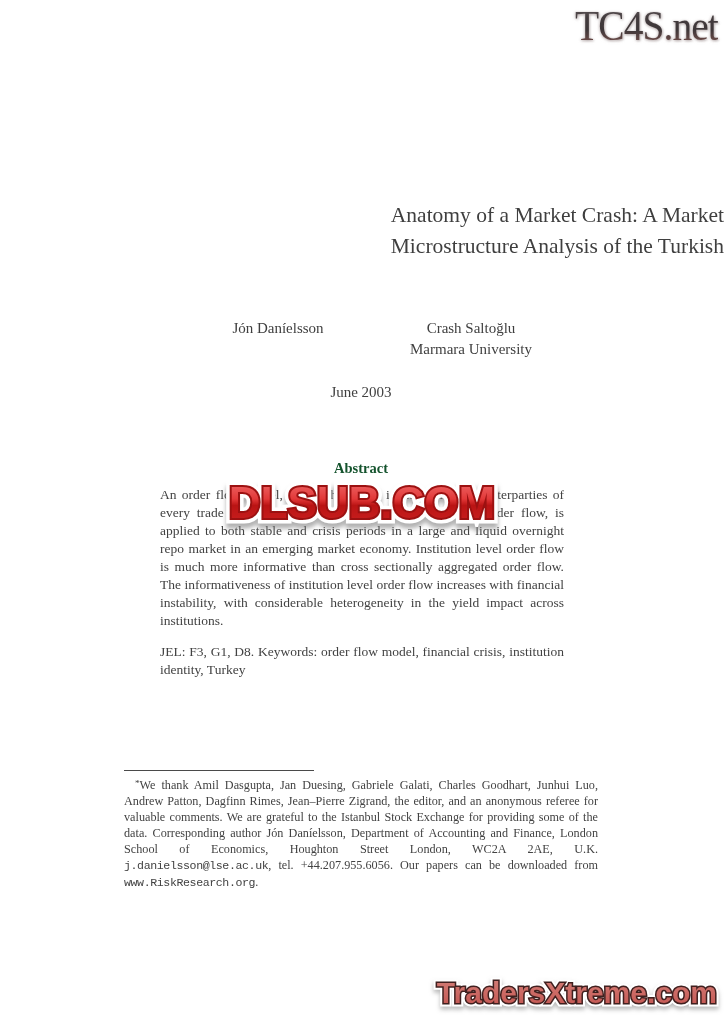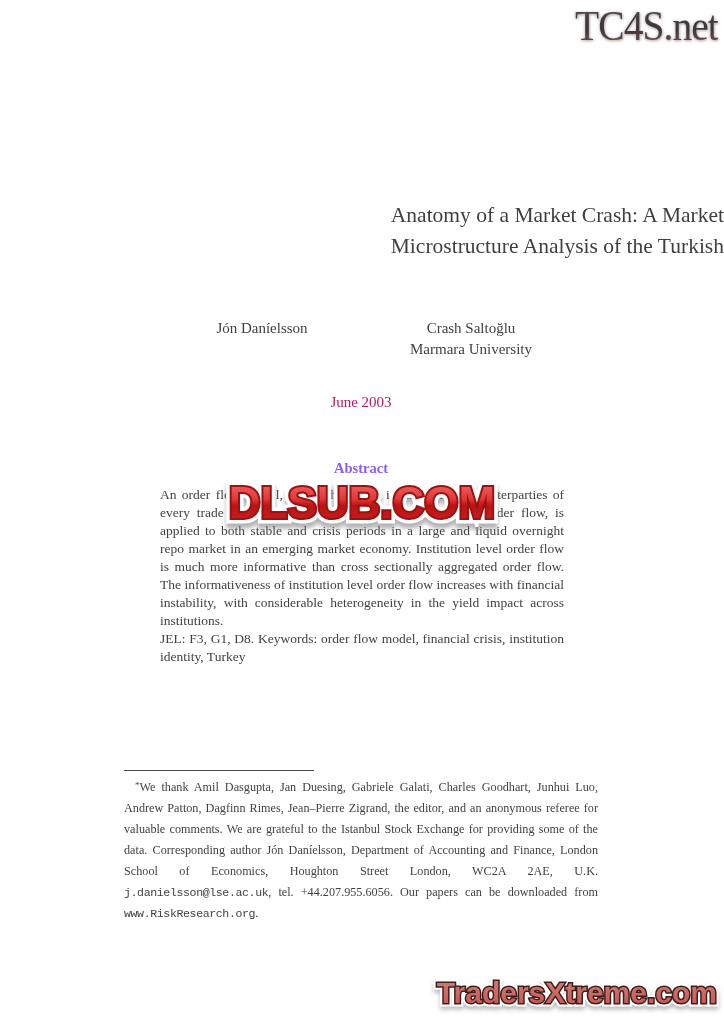--- a/index.html
+++ b/index.html
@@ -8,43 +8,43 @@
     font-family:"Liberation Serif", serif;color:#3a3a3a;
   }
   
   .title-block{
     position:absolute;left:0;top:200px;width:724px;text-align:right;
     font-size:21.5px;line-height:31px;color:#3f3f3f;
   }
   .title-block sup{font-size:13px;vertical-align:6px;}
   .authors-row{position:absolute;top:318px;left:0;width:724px;}
   .author-col{position:absolute;text-align:center;font-size:15px;line-height:21px;color:#3f3f3f;}
-  .author-col.left{left:116px;width:292px;}
+  .author-col.left{left:132px;width:292px;}
   .author-col.right{left:368px;width:206px;}
   .date-line{
     position:absolute;left:124px;top:384px;width:474px;text-align:center;
-    font-size:15px;color:#be185d;margin-top:10px;
+    font-size:15px;color:#404040;
   }
   .abstract-heading{
     position:absolute;left:124px;top:460px;width:474px;text-align:center;
-    font-size:14.5px;font-weight:bold;color:#8b5cf6;
+    font-size:14.5px;font-weight:bold;color:#14532d;
   }
   .abstract-body{
     position:absolute;left:160px;top:486px;width:404px;
     font-size:13.5px;line-height:18px;text-align:justify;color:#424242;
   }
   .abstract-body p{margin:0;}
-  .abstract-body p.jel{margin-top:0;}
+  .abstract-body p.jel{margin-top:13px;}
   .footnote-rule{
     position:absolute;left:124px;top:770px;width:190px;height:0;
     border-top:1px solid #4a4a4a;
   }
   .footnote{
     position:absolute;left:124px;top:775px;width:474px;
-    font-size:12.2px;line-height:21px;text-align:justify;color:#424242;
+    font-size:12.2px;line-height:16px;text-align:justify;color:#424242;
     text-indent:11px;
   }
   .footnote sup{font-size:9px;vertical-align:3px;}
   .mono{font-family:"Liberation Mono", monospace;font-size:11.6px;letter-spacing:-0.4px;}
   
   .wm-stack{position:relative;display:inline-block;white-space:nowrap;
     font-family:"Liberation Sans", sans-serif;font-weight:700;}
   .wm-stack .layer{position:absolute;left:0;top:0;}
   .wm-stack .base{position:relative;}
   

